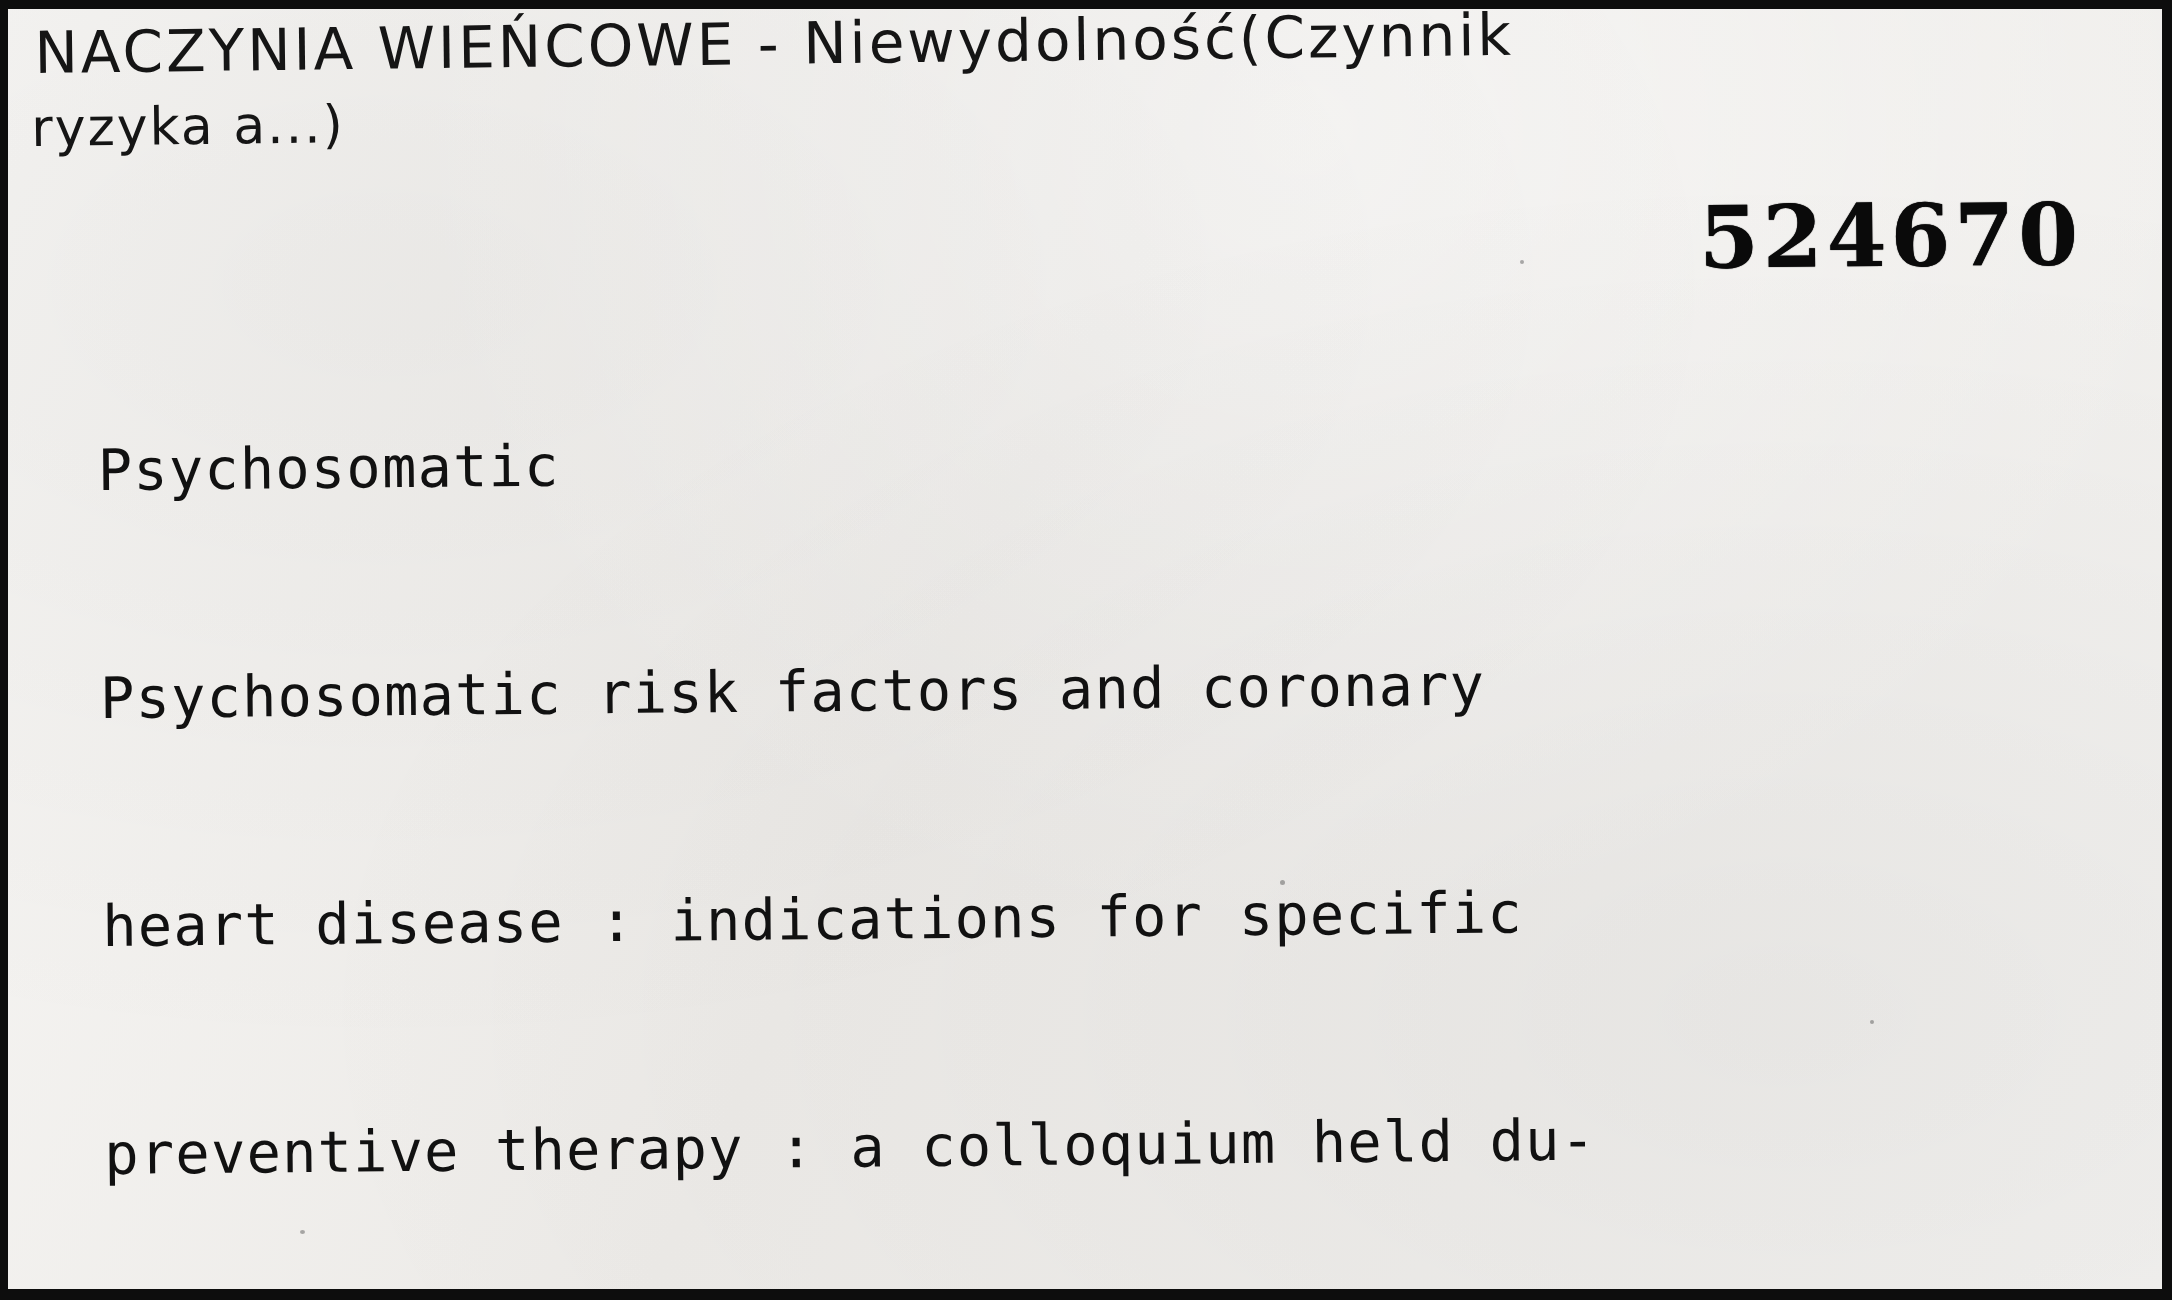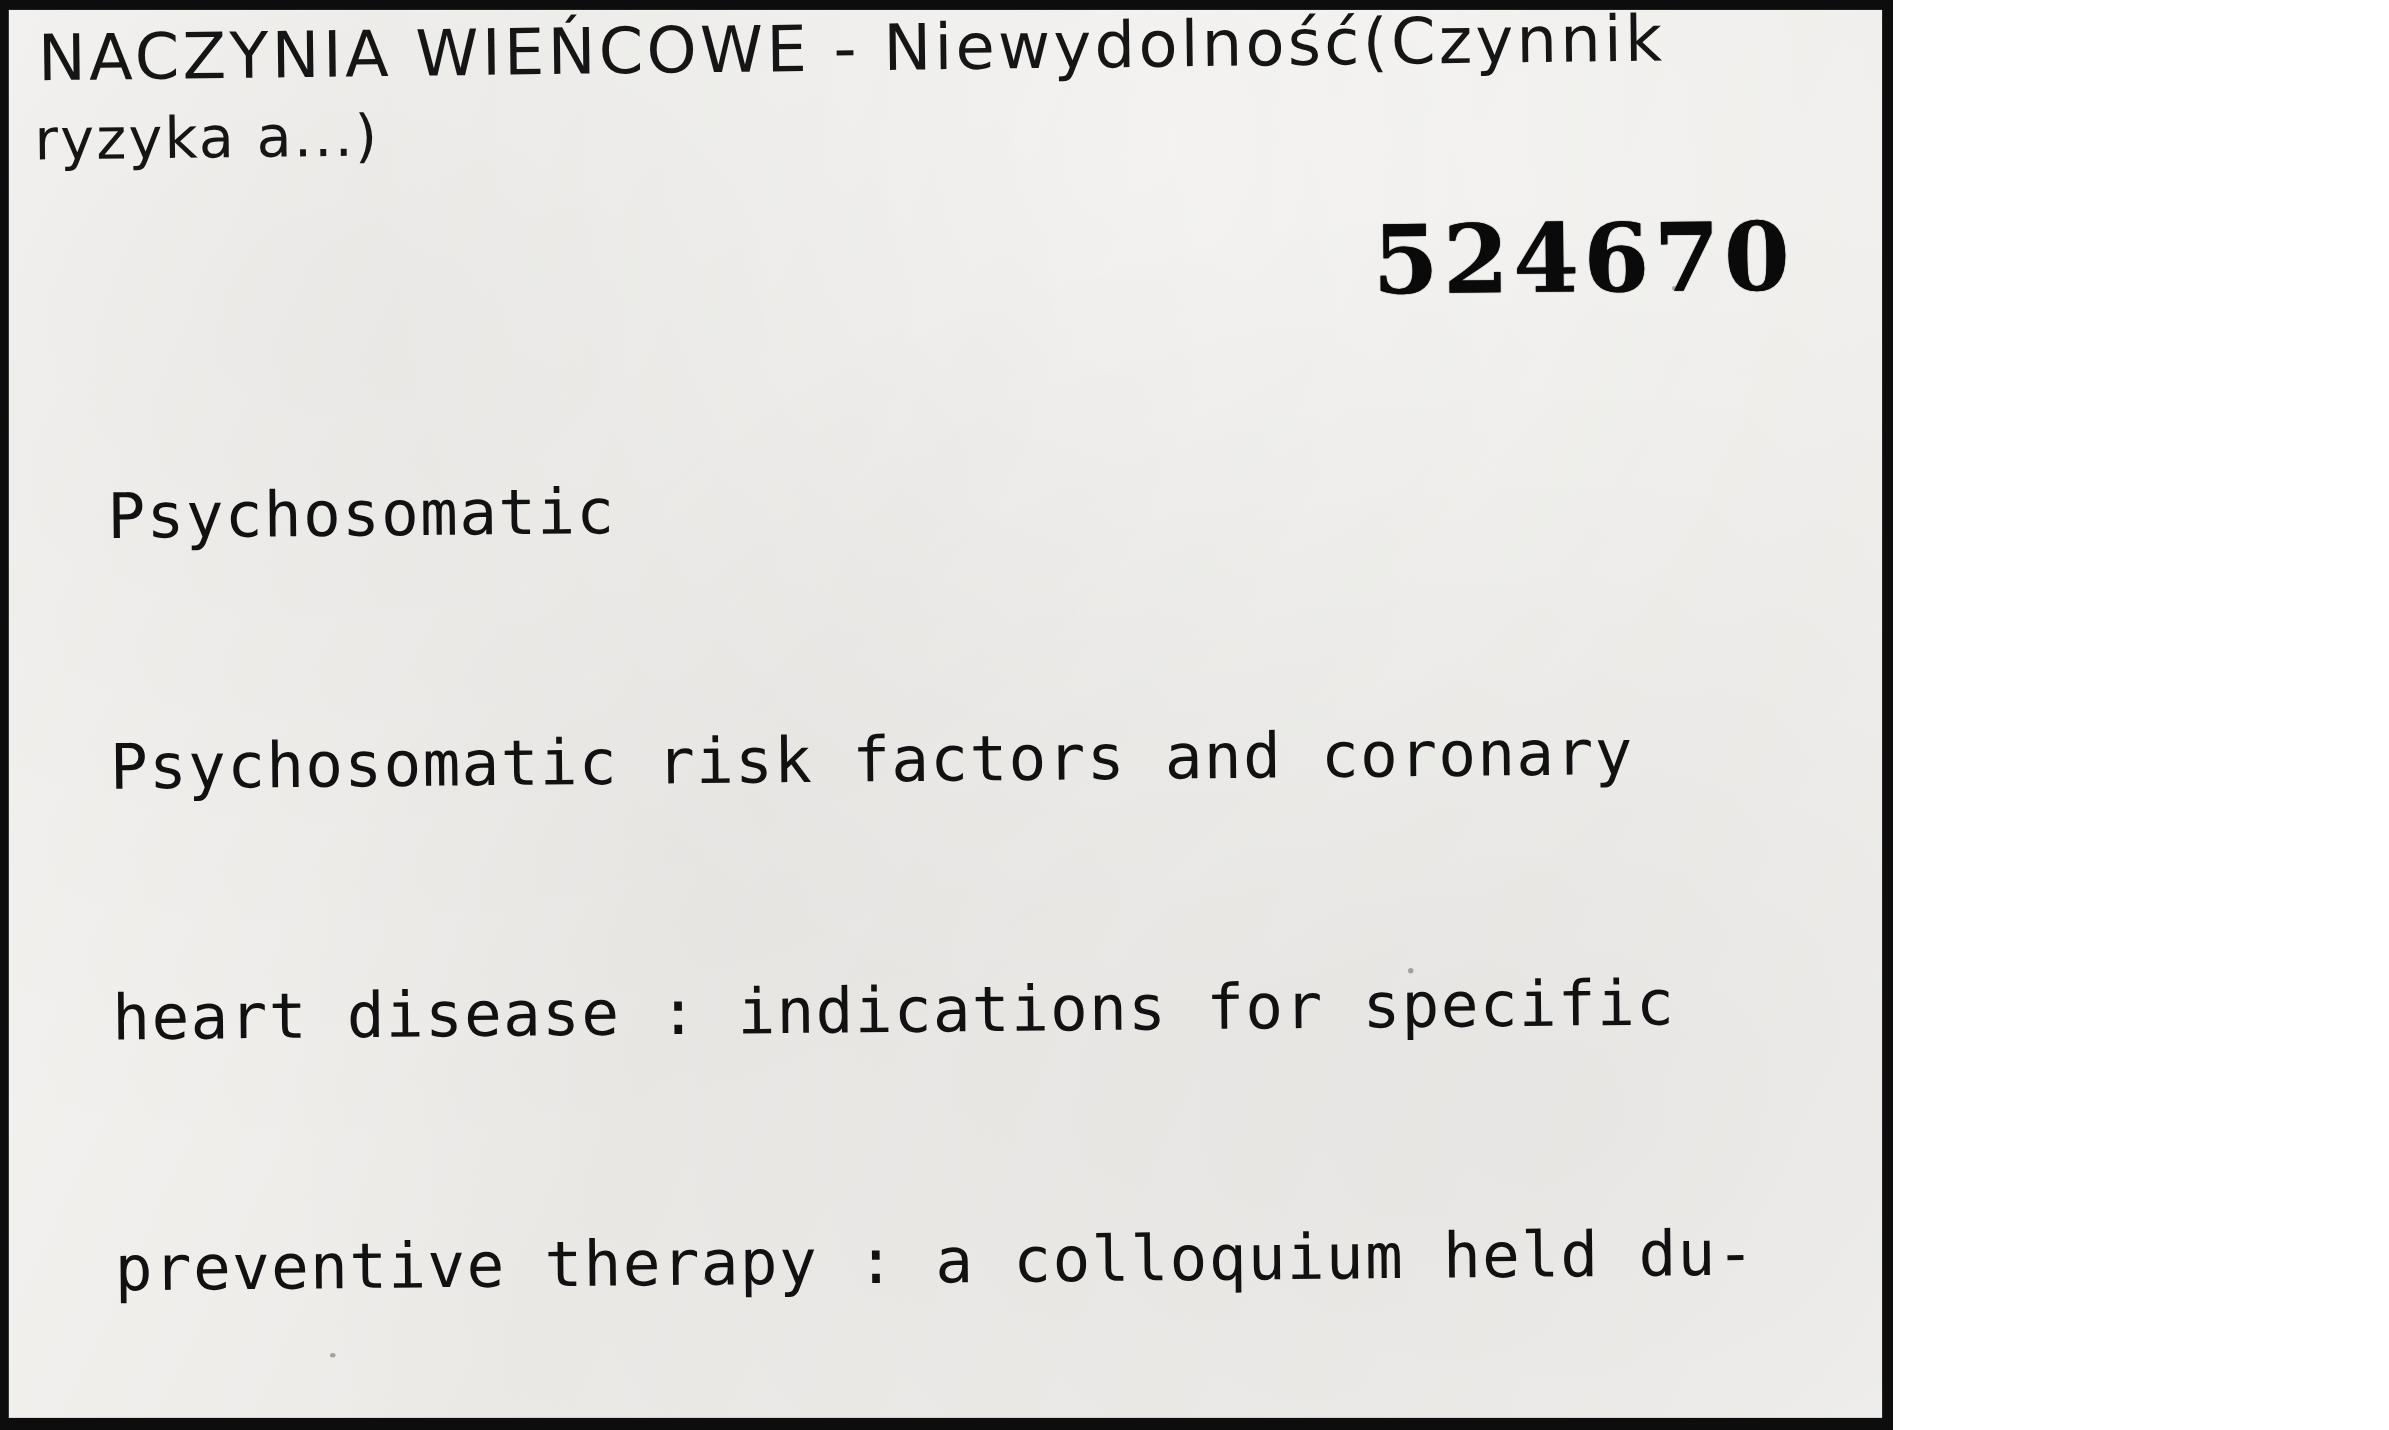--- a/index.html
+++ b/index.html
@@ -2,21 +2,21 @@
 <html><head>
 <meta charset="utf-8">
 <style>
   html, body {
     margin: 0;
     padding: 0;
     background: #ffffff;
   }
   #card {
     position: relative;
-    width: 1721px;
+    width: 2172px;
     height: 1300px;
     background: #e5e5e5;
     overflow: hidden;
     font-family: "DejaVu Sans Mono", monospace;
   }
   
   #card::before {
     content: "";
     position: absolute;
     inset: 0;

